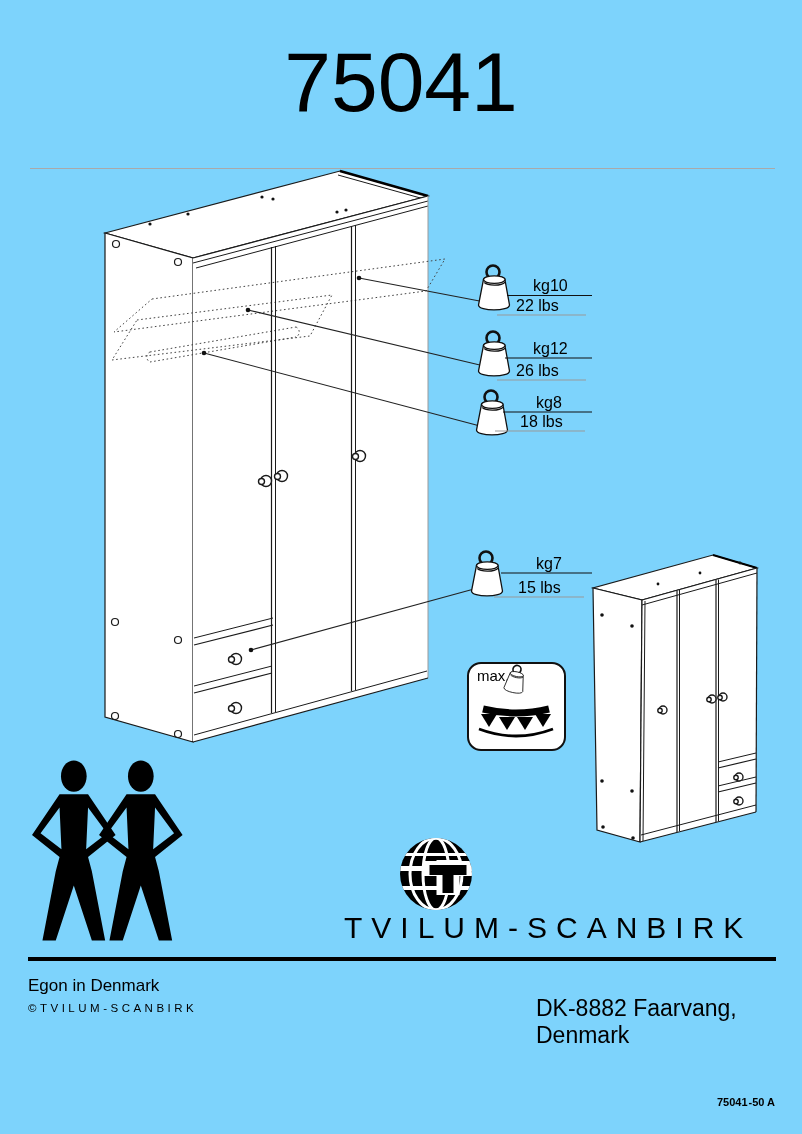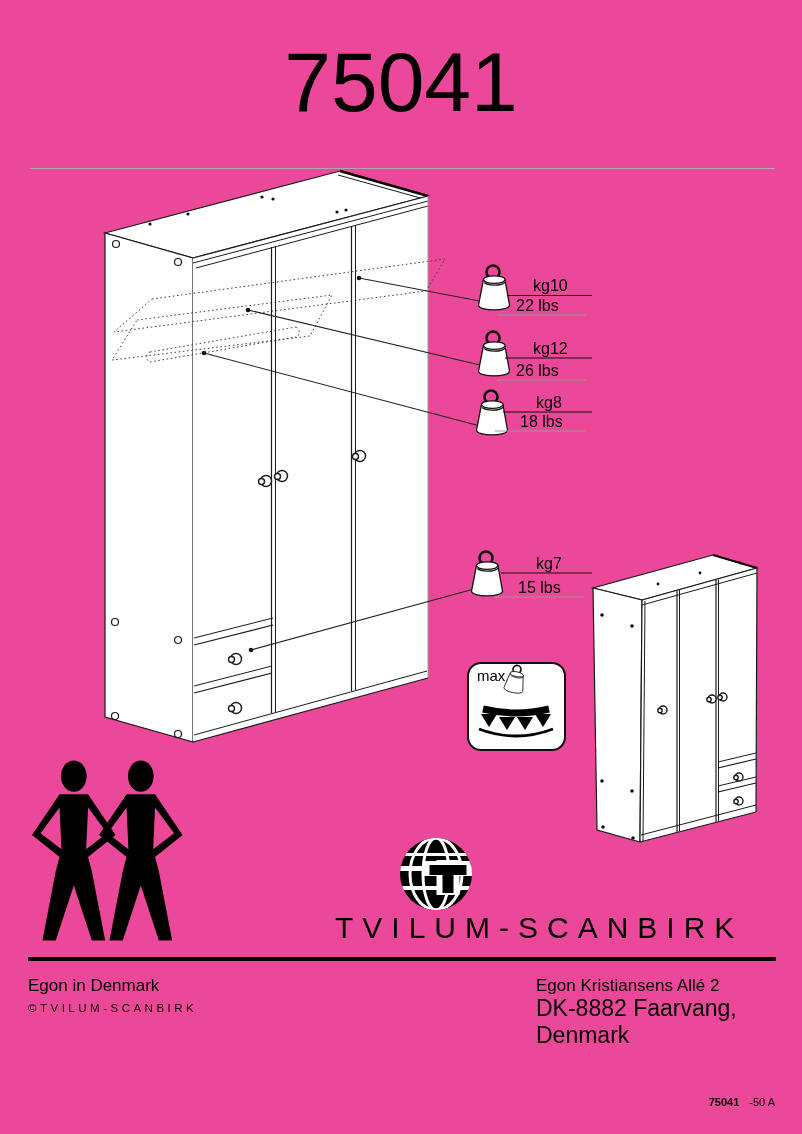--- a/index.html
+++ b/index.html
@@ -1,30 +1,30 @@
 <!DOCTYPE html>
 <html><head>
 <meta charset="utf-8">
 <style>
   html,body{margin:0;padding:0;background:#fff;}
-  .page{position:relative;width:802px;height:1134px;background:#ec4899;overflow:hidden;
+  .page{position:relative;width:802px;height:1134px;background:#7dd3fc;overflow:hidden;
         font-family:"Liberation Sans",sans-serif;color:#000;}
   .abs{position:absolute;}
   .title{top:40px;left:0;width:100%;text-align:center;font-size:84px;line-height:1;
          font-weight:400;letter-spacing:0px;}
   .hairline{top:168px;left:30px;width:745px;height:1px;background:#a9a9a9;}
   .thickline{top:957px;left:28px;width:748px;height:4px;background:#000;}
-  .brand{top:911px;left:335px;font-size:30px;letter-spacing:9px;white-space:nowrap;font-weight:400;}
+  .brand{top:911px;left:344px;font-size:30px;letter-spacing:9px;white-space:nowrap;font-weight:400;}
   .made-in{top:976px;left:28px;font-size:17px;}
   .copyright{top:1002px;left:28px;font-size:11.5px;letter-spacing:3.5px;}
   .addr1{top:976px;left:536px;font-size:17px;}
   .addr2{top:995px;left:536px;font-size:23px;}
   .docnum{top:1096px;right:27px;font-size:11px;white-space:nowrap;}
   .docnum b{font-weight:700;}
-  .docnum span.rev{margin-left:10px;font-weight:400;}
+  .docnum span.rev{margin-left:1px;font-weight:700;}
   svg text{font-family:"Liberation Sans",sans-serif;}
   .kg-label{font-size:16px;}
   .max-label{font-size:15px;}
   .dotted{stroke:#444;stroke-width:1;stroke-dasharray:1.6 2.6;fill:none;}
   .ln{stroke:#1a1a1a;stroke-width:1.2;fill:none;}
   .ln-thin{stroke:#1a1a1a;stroke-width:1;fill:none;}
   .ln-light{stroke:#9a9a9a;stroke-width:1;fill:none;}
   .ln-heavy{stroke:#000;stroke-width:2.4;fill:none;}
   .face{fill:#fff;stroke:#1a1a1a;stroke-width:1.2;}
   .knob{fill:#fff;stroke:#1a1a1a;stroke-width:1.4;}
@@ -247,20 +247,19 @@
         <rect x="442.5" y="865" width="11" height="28" fill="#000"></rect>
       </g>
     </g>
   </svg>
 
   <div class="abs brand">TVILUM-SCANBIRK</div>
   <div class="abs thickline"></div>
 
   <div class="abs made-in">Egon in Denmark</div>
   <div class="abs copyright">©TVILUM-SCANBIRK</div>
-  <div class="abs addr1">Egon Kristiansens Allé 2</div>
   <div class="abs addr2">DK-8882 Faarvang, Denmark</div>
 
   <div class="abs docnum">
     <b>75041</b><span class="rev">-50 A</span>
   </div>
 
 </div>
 
 </body></html>

